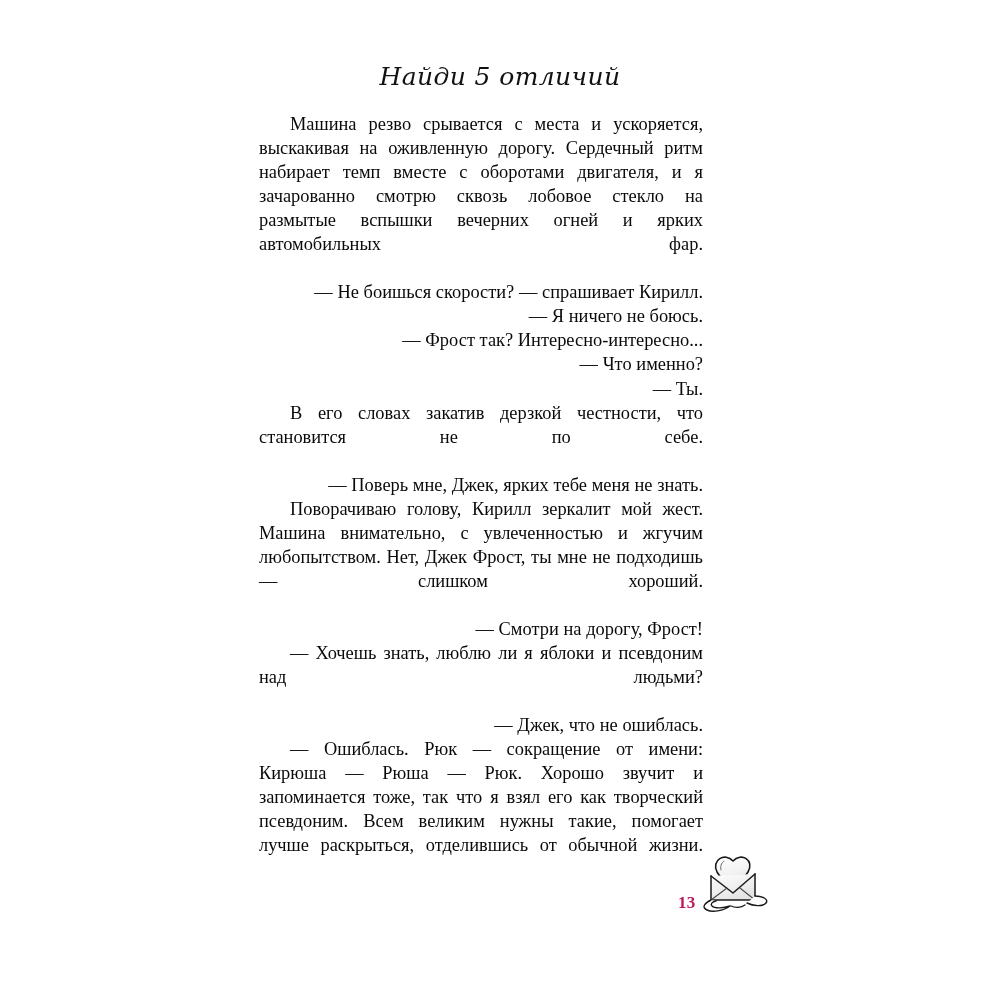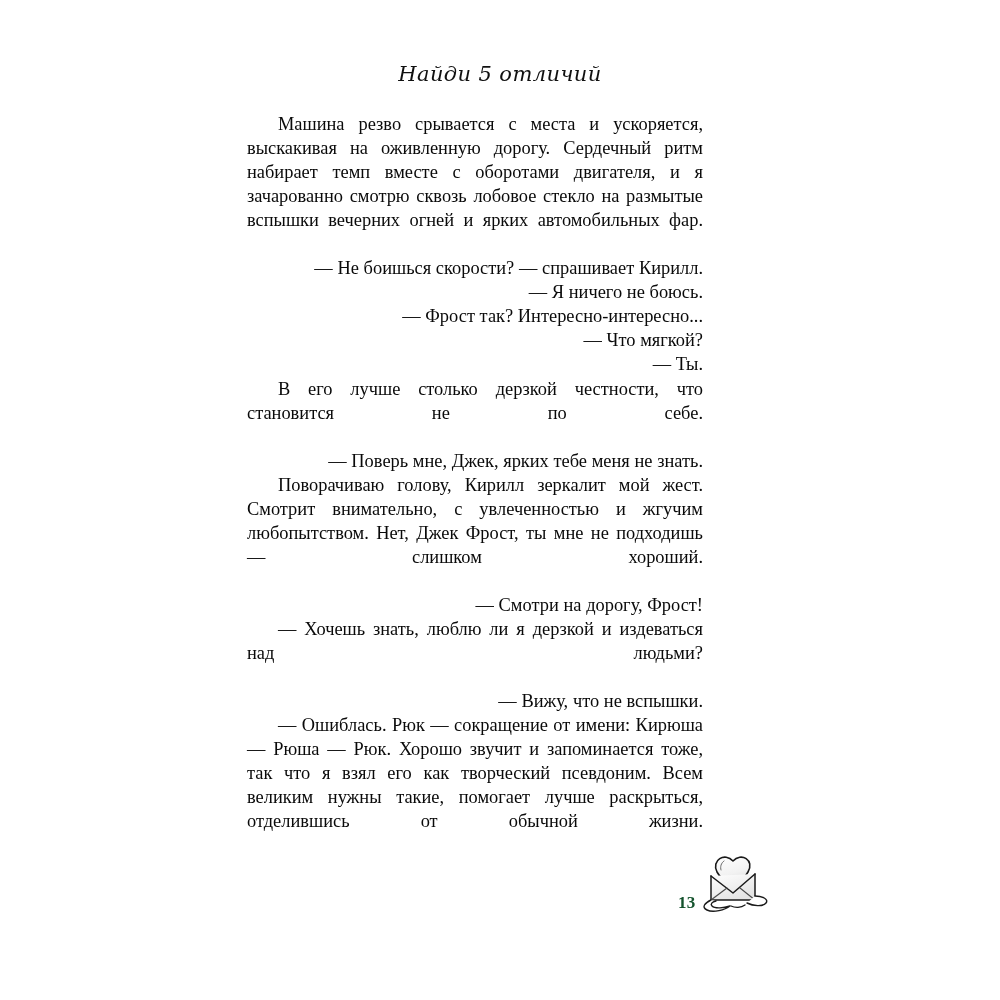--- a/index.html
+++ b/index.html
@@ -26,21 +26,21 @@
 
   
   .running-head {
     position: absolute;
     top: 62px;
     left: 0;
     width: 1000px;
     text-align: center;
     font-family: "DejaVu Serif", "Liberation Serif", serif;
     font-style: italic;
-    font-size: 21px;
+    font-size: 25px;
     letter-spacing: 0.4px;
     color: #111111;
     white-space: nowrap;
   }
 
   
   .text-column {
     position: absolute;
     left: 247px;
     top: 112px;
@@ -55,20 +55,21 @@
     text-justify: inter-word;
     -webkit-hyphens: manual;
     hyphens: manual;
     color: #0a0a0a;
     word-spacing: 0.1px;
   }
 
   
   .para.narrative {
     text-indent: 31px;
+    margin-left: 12px;
   }
 
   
   .para.dialogue {
     text-indent: 31px;
     text-align: right;
   }
 
   
   .para::after {
@@ -82,21 +83,21 @@
   }
 
   
   .folio {
     position: absolute;
     left: 678px;
     top: 893px;
     font-family: "Liberation Serif", "DejaVu Serif", serif;
     font-weight: bold;
     font-size: 17px;
-    color: #14532d;
+    color: #be185d;
     letter-spacing: 0.2px;
   }
 
   
   .ornament {
     position: absolute;
     left: 697px;
     top: 848px;
     width: 78px;
     height: 74px;
@@ -113,28 +114,28 @@
 <div class="page">
 
   <div class="running-head">Найди 5 отличий</div>
 
   <div class="text-column">
 
     <p class="para narrative">Машина резво срывается с места и ускоряется, выскакивая на оживленную дорогу. Сердечный ритм набирает темп вместе с оборотами двигателя, и я зачарованно смотрю сквозь лобовое стекло на размытые вспышки вечерних огней и ярких автомобильных фар.</p>
     <p class="para dialogue">— Не боишься скорости? — спрашивает Кирилл.</p>
     <p class="para dialogue">— Я ничего не боюсь.</p>
     <p class="para dialogue">— Фрост так? Интересно-интересно...</p>
-    <p class="para dialogue">— Что мягкой?</p>
+    <p class="para dialogue">— Что именно?</p>
     <p class="para dialogue">— Ты.</p>
-    <p class="para narrative">В его лучше столько дерзкой честности, что становится не по себе.</p>
+    <p class="para narrative">В его словах закатив дерзкой честности, что становится не по себе.</p>
     <p class="para dialogue">— Поверь мне, Джек, ярких тебе меня не знать.</p>
-    <p class="para narrative">Поворачиваю голову, Кирилл зеркалит мой жест. Смотрит внимательно, с увлеченностью и жгучим любопытством. Нет, Джек Фрост, ты мне не подходишь — слишком хороший.</p>
+    <p class="para narrative">Поворачиваю голову, Кирилл зеркалит мой жест. Машина внимательно, с увлеченностью и жгучим любопытством. Нет, Джек Фрост, ты мне не подходишь — слишком хороший.</p>
     <p class="para dialogue">— Смотри на дорогу, Фрост!</p>
-    <p class="para narrative">— Хочешь знать, люблю ли я дерзкой и издеваться над людьми?</p>
-    <p class="para dialogue">— Вижу, что не вспышки.</p>
+    <p class="para narrative">— Хочешь знать, люблю ли я яблоки и псевдоним над людьми?</p>
+    <p class="para dialogue">— Джек, что не ошиблась.</p>
     <p class="para narrative">— Ошиблась. Рюк — сокращение от имени: Кирюша — Рюша — Рюк. Хорошо звучит и запоминается тоже, так что я взял его как творческий псевдоним. Всем великим нужны такие, помогает лучше раскрыться, отделившись от обычной жизни.</p>
 
   </div>
 
   <div class="folio">13</div>
 
   <div class="ornament">
     <svg viewBox="0 0 78 74" xmlns="http://www.w3.org/2000/svg" fill="none" stroke="#1a1a1a" stroke-width="1.5" stroke-linecap="round" stroke-linejoin="round">
       <defs>
         <linearGradient id="heartShade" x1="0" y1="0" x2="0.3" y2="1">

